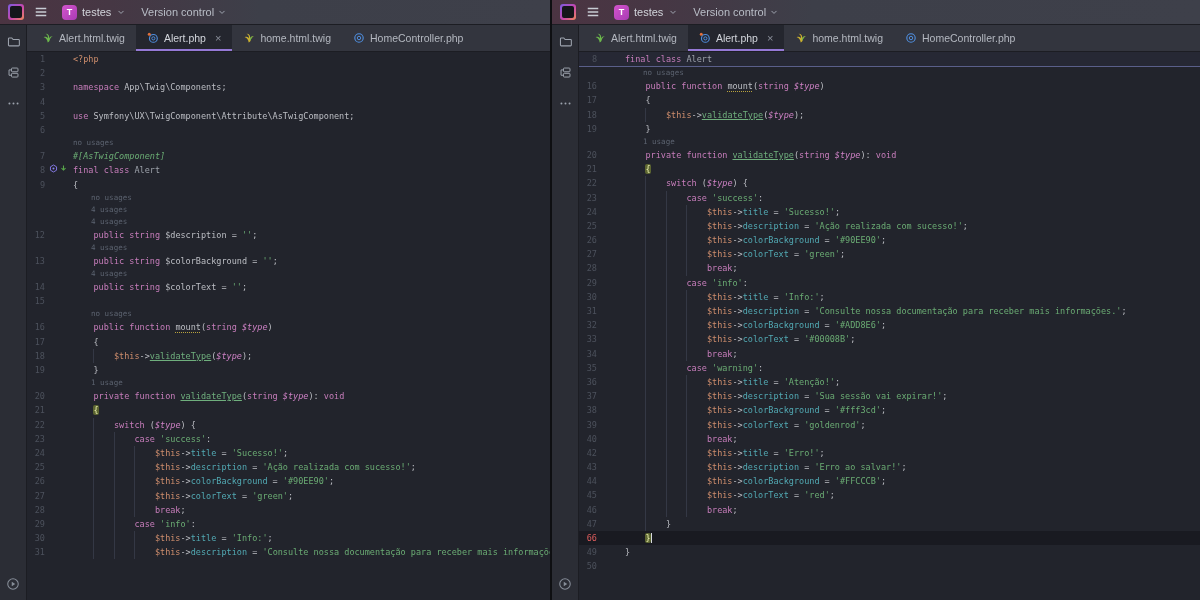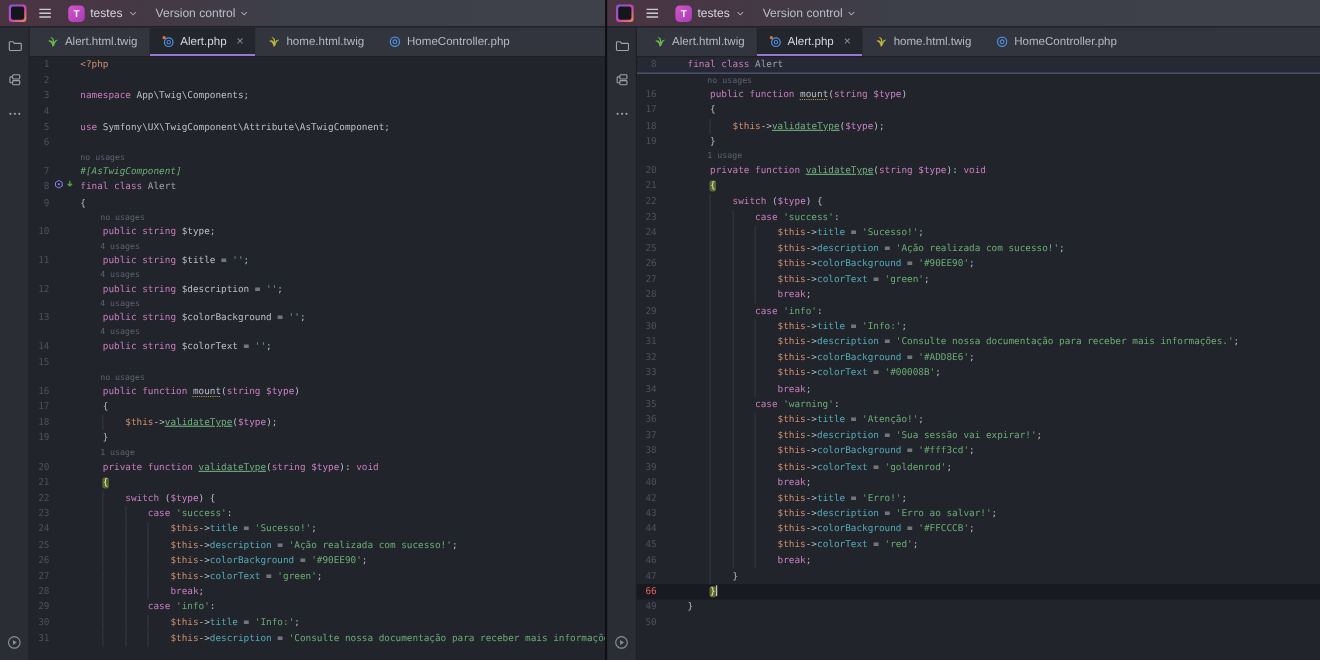--- a/index.html
+++ b/index.html
@@ -47,21 +47,21 @@
   .code{flex:1;position:relative;white-space:pre;overflow:hidden;color:var(--defaulttext);}
   .guide{position:absolute;top:0;bottom:0;width:1px;background:var(--guide);}
   .caret{display:inline-block;width:1px;height:10px;background:var(--caret);vertical-align:-1.5px;}
 
   .tk-d{color:var(--defaulttext);}
   .tk-k{color:var(--keyword);}
   .tk-s{color:var(--string);}
   .tk-f{color:var(--function);text-decoration:underline;}
   .tk-p{color:var(--property);}
   .tk-th{color:var(--thisvar);}
-  .tk-v{color:var(--variable);}
+  .tk-v{color:var(--variable);font-style:italic;}
   .tk-a{color:var(--attribute);font-style:italic;}
   .tk-g{color:var(--phptag);}
   .tk-c{color:var(--classname);}
   .tk-m{color:var(--defaulttext);text-decoration:underline dotted var(--warnline);text-underline-offset:2px;}
   .tk-u{color:var(--inlay);}
   .tk-hl{background:var(--brace_bg);color:var(--brace_fg);border-radius:2px;}
 </style>
 </head>
 <body>
 
@@ -217,34 +217,24 @@
               <div class="row">
                 <span class="gnum">9</span>
                 <span class="gicons"></span>
                 <span class="code"><span class="tk-d">{</span></span>
               </div>
               <div class="row inlay">
                 <span class="gnum"></span>
                 <span class="gicons"></span>
                 <span class="code"><span class="tk-u">    no usages</span></span>
               </div>
-              <div class="row">
-                <span class="gnum">10</span>
-                <span class="gicons"></span>
-                <span class="code"><span class="tk-d">    </span><span class="tk-k">public string </span><span class="tk-d">$type;</span></span>
-              </div>
               <div class="row inlay">
                 <span class="gnum"></span>
                 <span class="gicons"></span>
                 <span class="code"><span class="tk-u">    4 usages</span></span>
-              </div>
-              <div class="row">
-                <span class="gnum">11</span>
-                <span class="gicons"></span>
-                <span class="code"><span class="tk-d">    </span><span class="tk-k">public string </span><span class="tk-d">$title = </span><span class="tk-s">''</span><span class="tk-d">;</span></span>
               </div>
               <div class="row inlay">
                 <span class="gnum"></span>
                 <span class="gicons"></span>
                 <span class="code"><span class="tk-u">    4 usages</span></span>
               </div>
               <div class="row">
                 <span class="gnum">12</span>
                 <span class="gicons"></span>
                 <span class="code"><span class="tk-d">    </span><span class="tk-k">public string </span><span class="tk-d">$description = </span><span class="tk-s">''</span><span class="tk-d">;</span></span>

